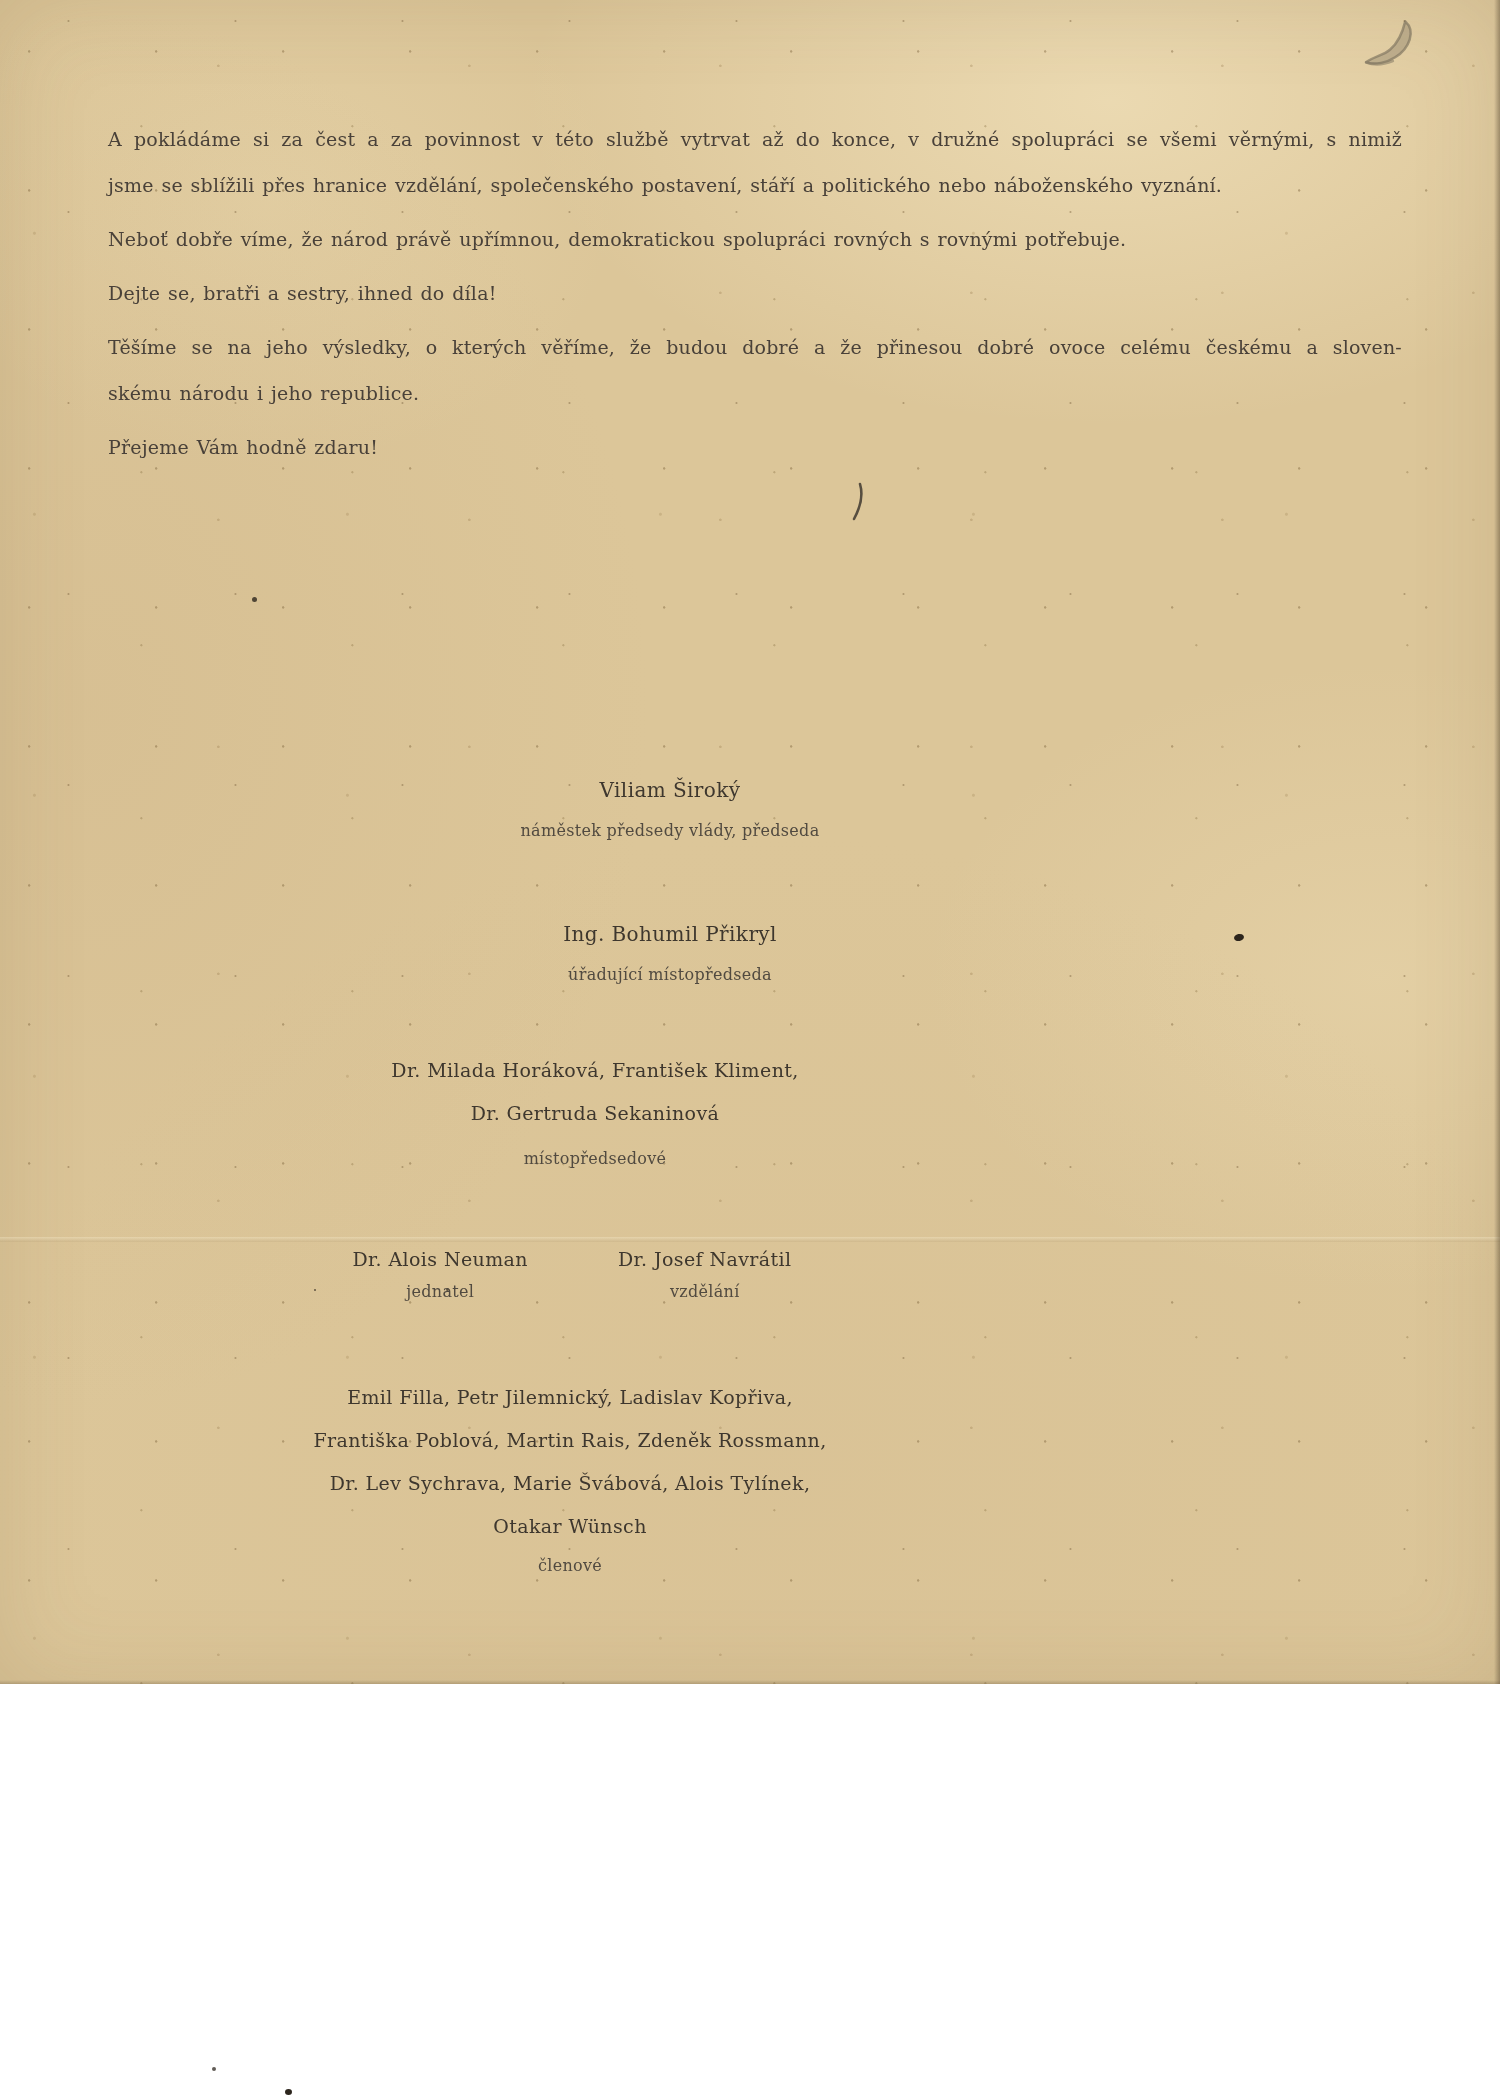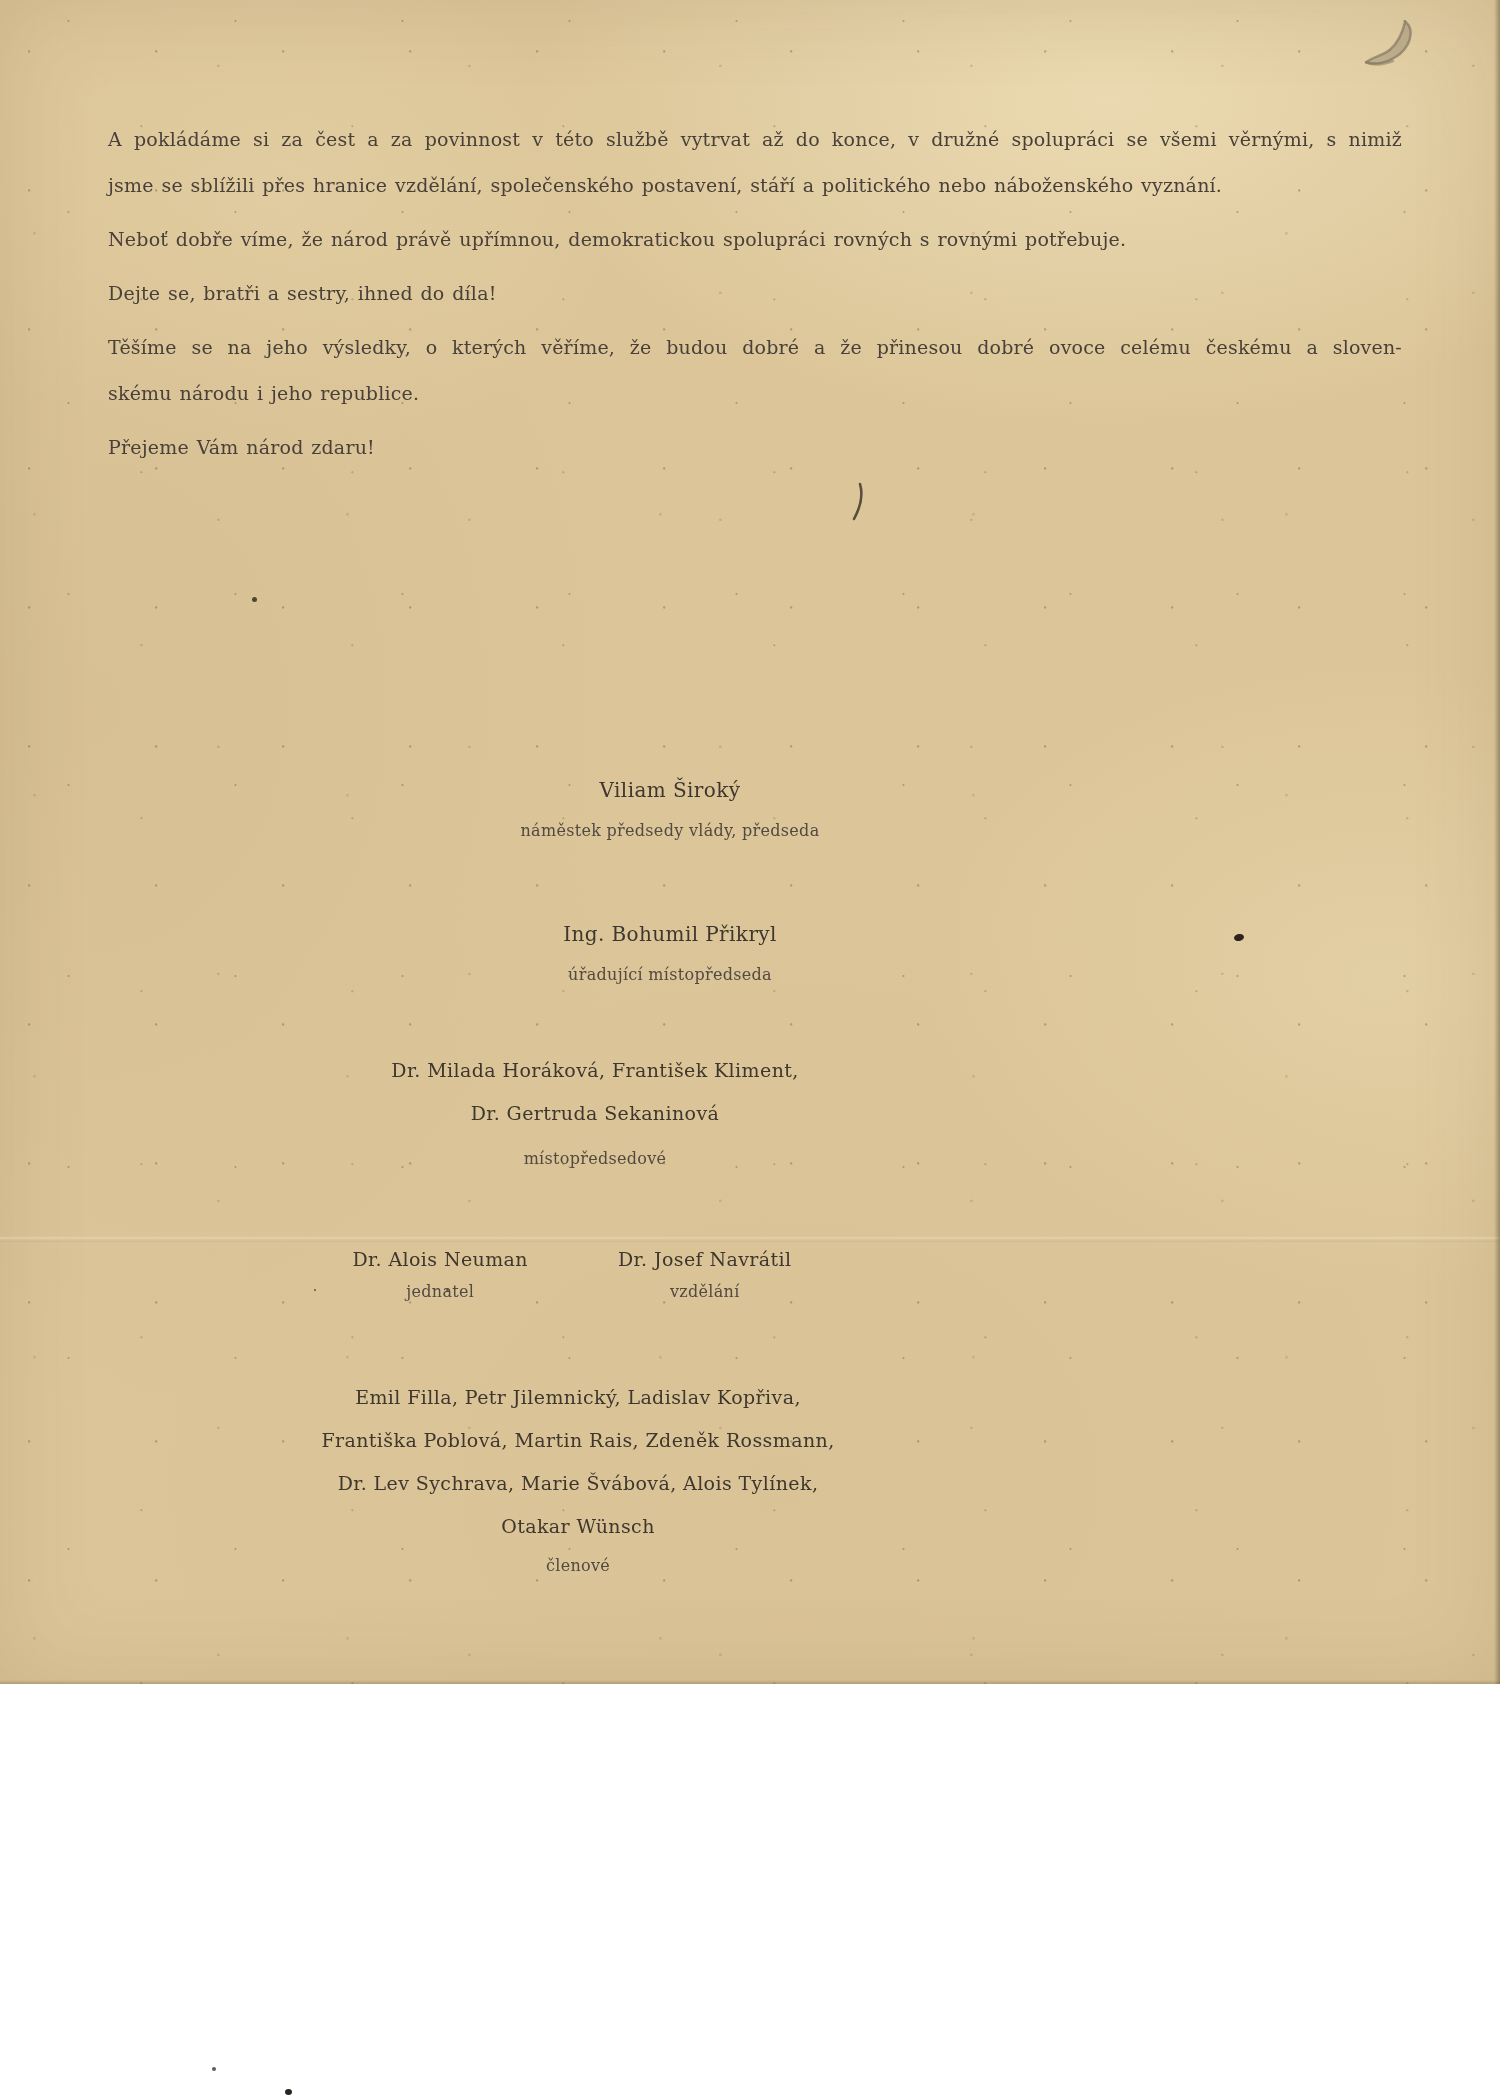--- a/index.html
+++ b/index.html
@@ -56,21 +56,21 @@
   
   .sig{position:absolute;left:0;text-align:center;color:#3e372e;}
   .sig-name{font-weight:normal;font-size:19px;line-height:30px;letter-spacing:.4px;}
   .sig-name.big{font-size:20px;}
   .sig-role{font-weight:normal;font-size:16px;line-height:24px;color:#514a40;letter-spacing:.3px;}
   .g1{top:775px;width:1340px;} .g1 .sig-role{margin-top:14px;}
   .g2{top:919px;width:1340px;} .g2 .sig-role{margin-top:14px;}
   .g3{top:1049px;width:1190px;} .g3 .sig-name{line-height:43px;} .g3 .sig-role{margin-top:12px;}
   .pair{top:1244px;width:1144px;display:flex;justify-content:center;gap:90px;text-align:center;}
   .pair .sig-role{margin-top:6px;}
-  .members{top:1376px;width:1140px;margin-left:8px;}
+  .members{top:1376px;width:1140px;}
   .members .sig-name{line-height:43px;}
   .members .sig-role{margin-top:6px;}
 </style>
 </head>
 <body>
 
 <div class="page">
 
   <div class="texture"></div>
   <div class="crease"></div>
@@ -102,21 +102,21 @@
       <span class="line">Neboť dobře víme, že národ právě upřímnou, demokratickou spolupráci rovných s rovnými potřebuje.</span>
     </p>
     <p>
       <span class="line">Dejte se, bratři a sestry, ihned do díla!</span>
     </p>
     <p>
       <span class="line full">Těšíme se na jeho výsledky, o kterých věříme, že budou dobré a že přinesou dobré ovoce celému českému a sloven-</span>
       <span class="line">skému národu i jeho republice.</span>
     </p>
     <p>
-      <span class="line">Přejeme Vám národ zdaru!</span>
+      <span class="line">Přejeme Vám hodně zdaru!</span>
     </p>
   </div>
 
 
   <div class="sig g1">
     <div class="sig-name big">Viliam Široký</div>
     <div class="sig-role">náměstek předsedy vlády, předseda</div>
   </div>
 
   <div class="sig g2">

